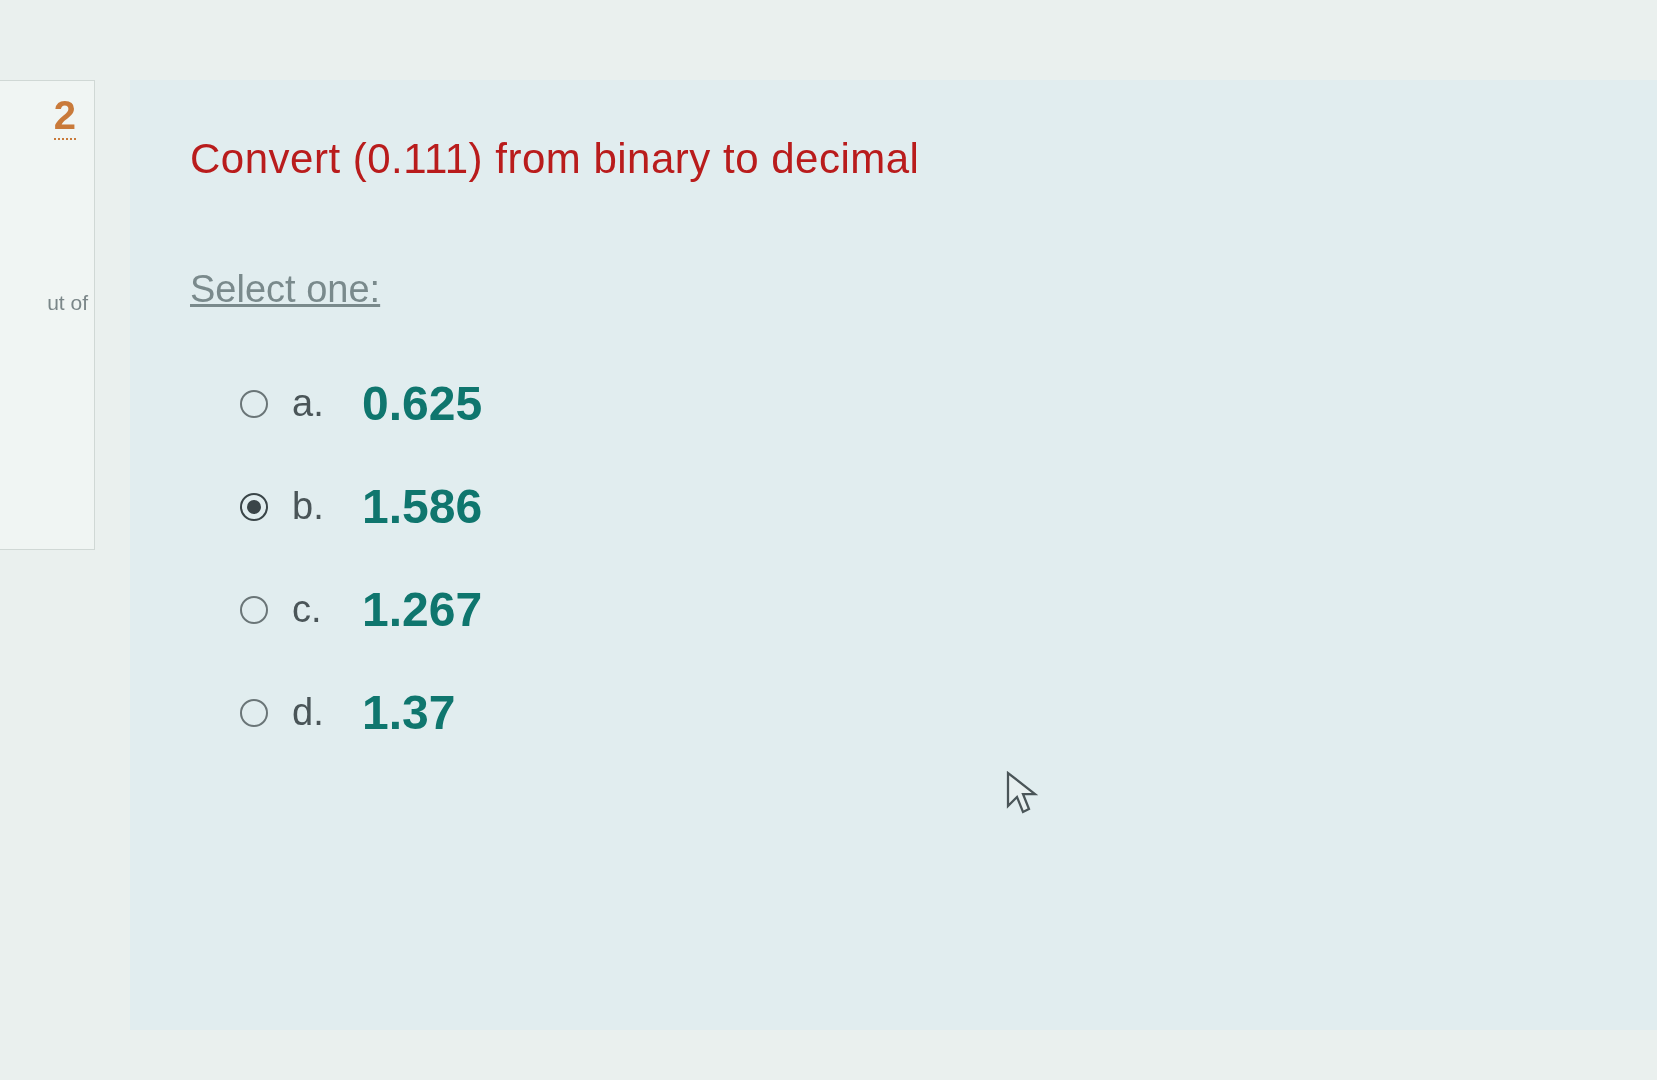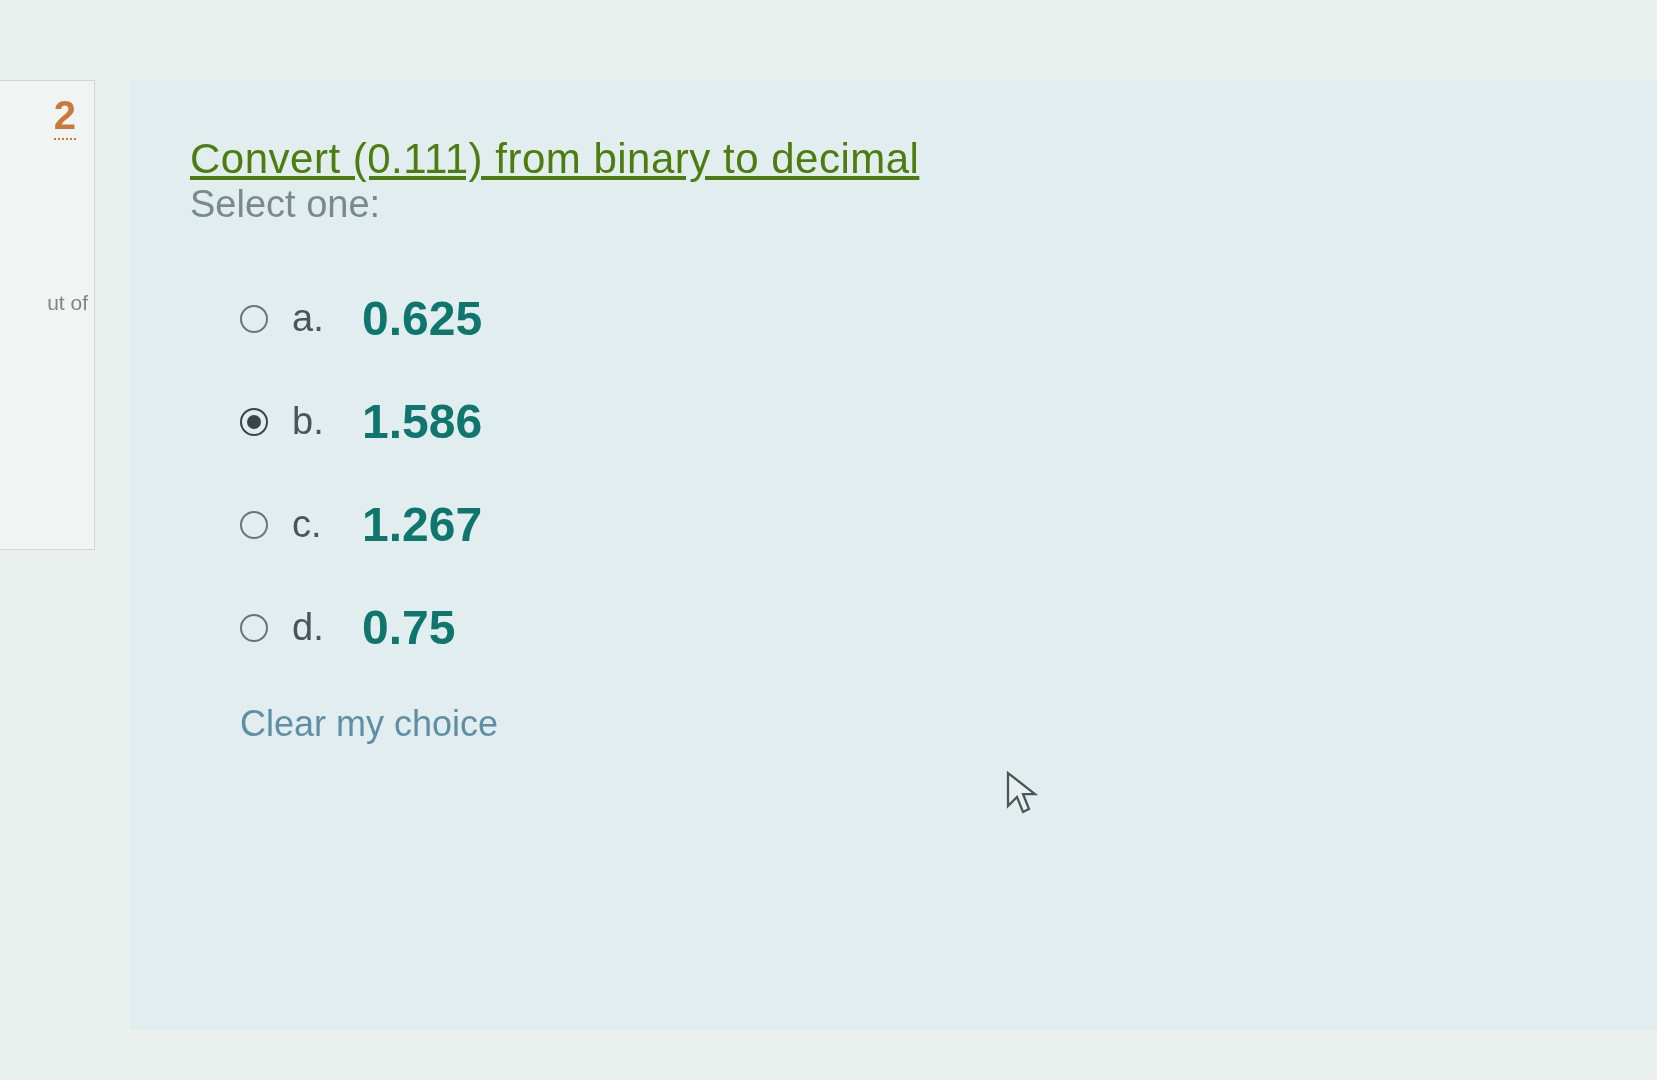--- a/index.html
+++ b/index.html
@@ -46,30 +46,31 @@
       position: absolute;
       left: 130px;
       top: 80px;
       right: 0;
       bottom: 50px;
       background: #e1edef;
       padding: 55px 60px 40px 60px;
     }
     .question-text {
       font-size: 42px;
-      color: #4d7c0f;
+      color: #b91c1c;
       font-weight: 300;
       letter-spacing: 0.5px;
-      text-decoration: underline;
+      margin-bottom: 85px;
     }
     .select-prompt {
       font-size: 38px;
       color: #7a8a8c;
       font-weight: 300;
       margin-bottom: 65px;
+      text-decoration: underline;
     }
     .options {
       padding-left: 50px;
     }
     .option-row {
       display: flex;
       align-items: center;
       margin-bottom: 48px;
       cursor: pointer;
     }
@@ -152,24 +153,23 @@
       <span class="option-value">1.586</span>
     </div>
     <div class="option-row">
       <div class="radio"></div>
       <span class="option-letter">c.</span>
       <span class="option-value">1.267</span>
     </div>
     <div class="option-row">
       <div class="radio"></div>
       <span class="option-letter">d.</span>
-      <span class="option-value">0.75</span>
+      <span class="option-value">1.37</span>
     </div>
   </div>
 
-  <div class="clear-choice">Clear my choice</div>
 </div>
 
 <div class="cursor-icon">
   <svg viewBox="0 0 24 32" fill="none" stroke="#4a5558" stroke-width="1.5">
     <path d="M 2 2 L 2 24 L 8 18 L 12 28 L 16 26 L 12 16 L 20 16 Z" fill="#e8f0f0"></path>
   </svg>
 </div>
 
 </body></html>

